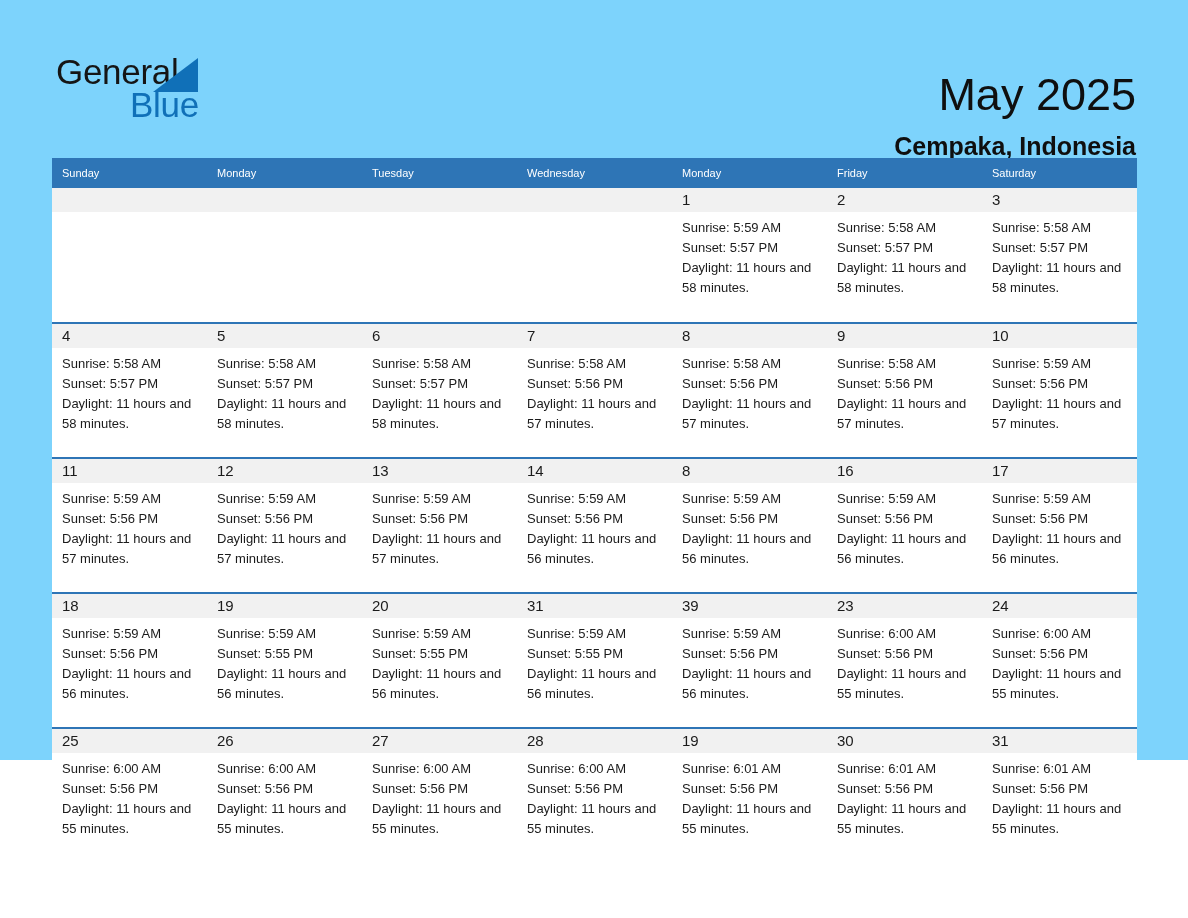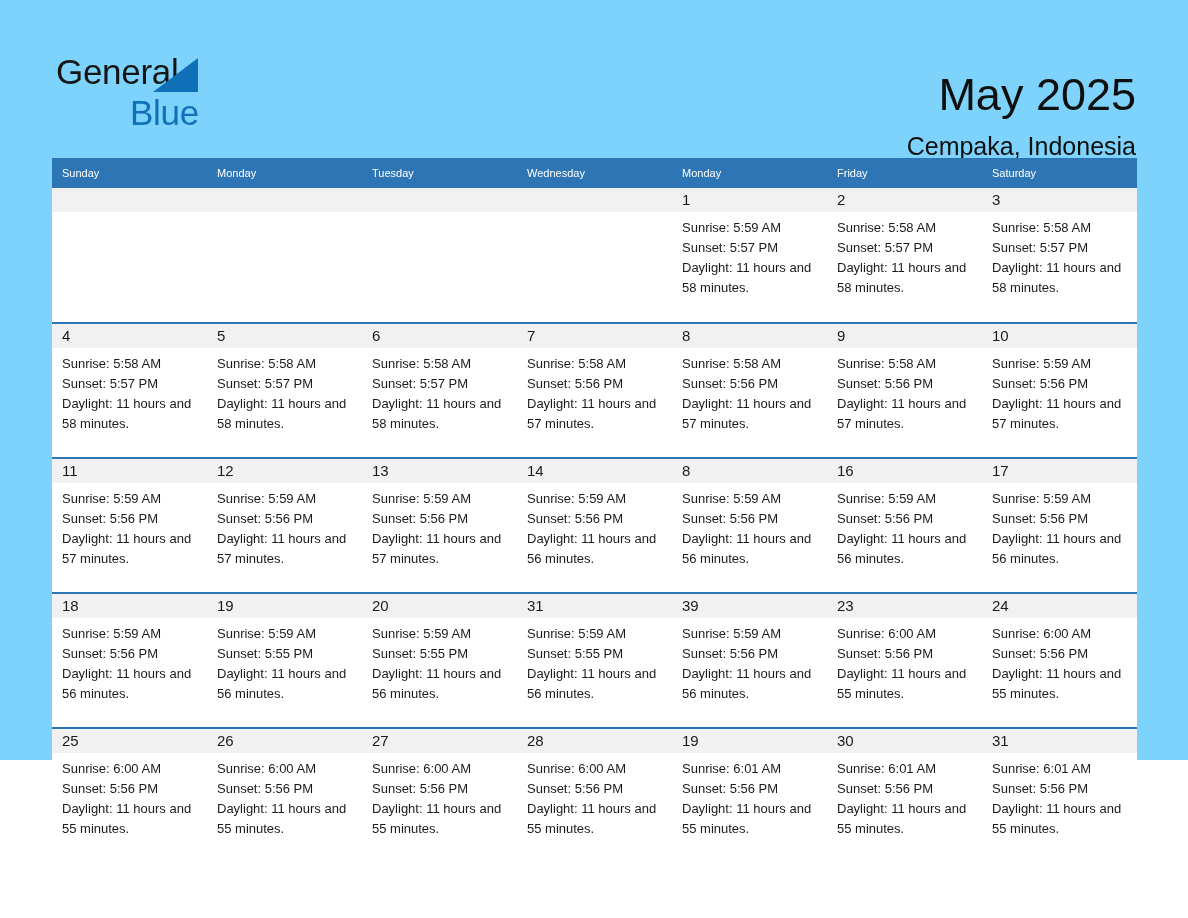--- a/index.html
+++ b/index.html
@@ -51,42 +51,41 @@
     transform: scaleX(-1);
   }
   .logo-blue {
     position: absolute;
     left: 74px;
     top: 33px;
     font-size: 35px;
     letter-spacing: -0.3px;
     color: #1070b8;
     line-height: 40px;
-    margin-top: 8px;
   }
   .title-block {
     position: absolute;
     right: 52px;
     top: 44px;
     text-align: right;
   }
   .title-main {
     font-size: 45px;
     color: #0f0f0f;
     line-height: 56px;
     letter-spacing: 0px;
     font-weight: normal;
     margin-top: 23px;
   }
   .title-sub {
     font-size: 25px;
     color: #0f0f0f;
     line-height: 34px;
     margin-top: 6px;
-    font-weight: normal;
+    font-weight: bold;
   }
 
   
   .calendar {
     position: absolute;
     left: 52px;
     top: 158px;
     width: 1085px;
   }
   table.cal {

